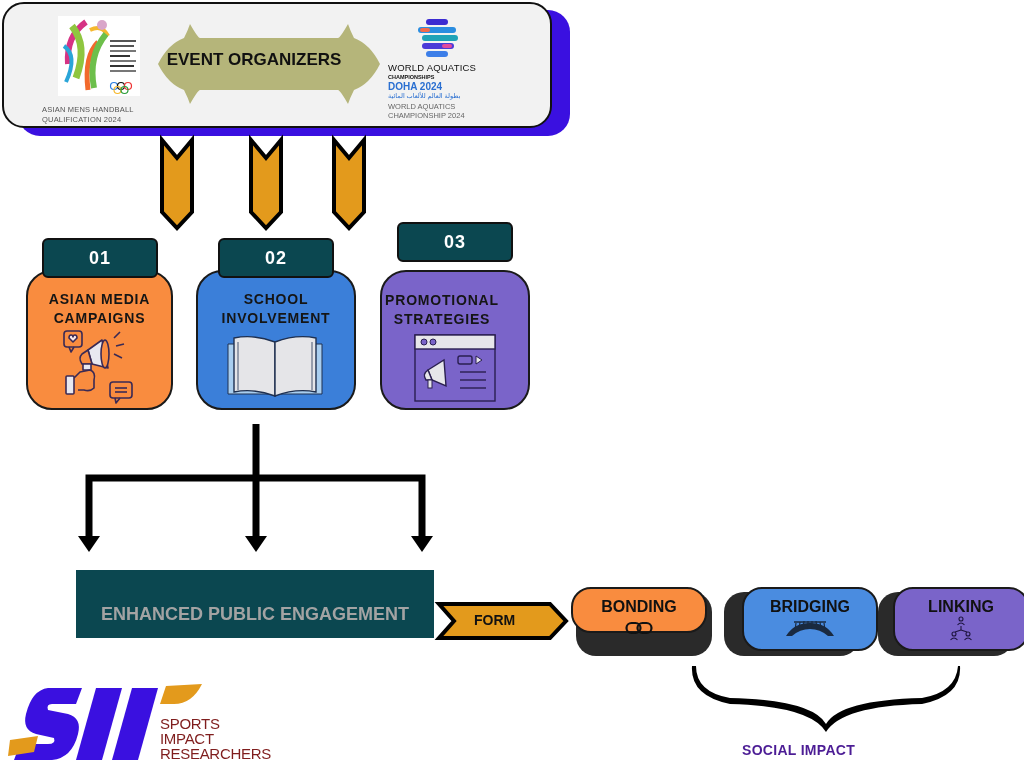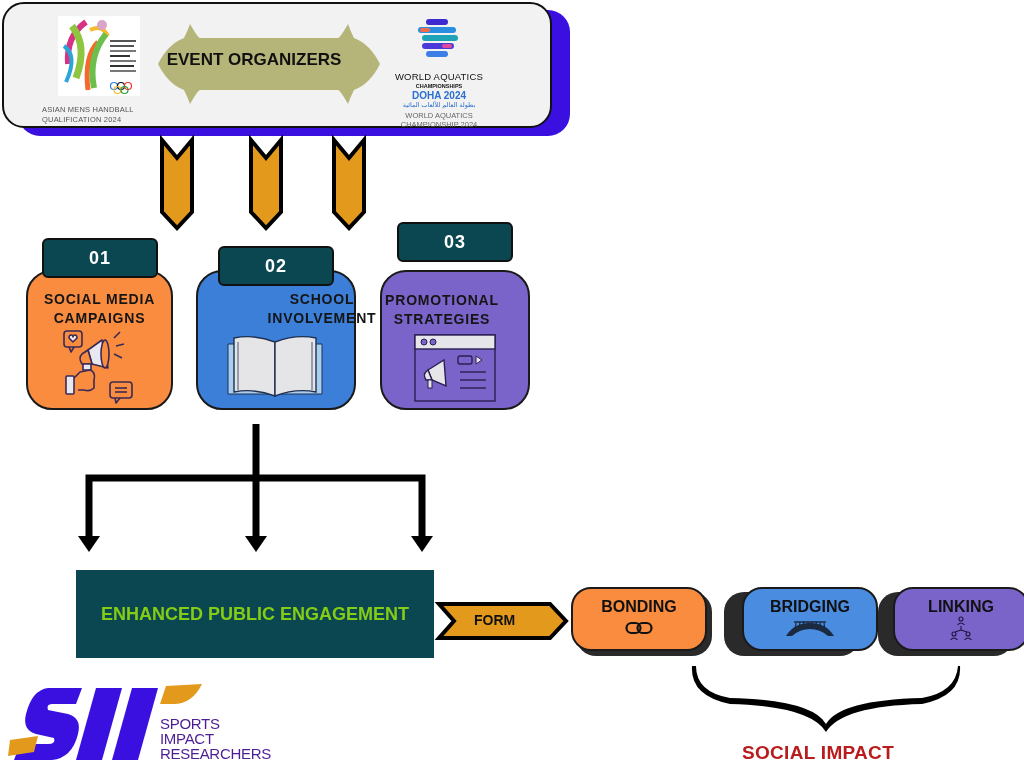--- a/index.html
+++ b/index.html
@@ -14,29 +14,29 @@
   .organizers-text { font-size:17px; font-weight:bold; color:#111; left:144px; top:50px; width:220px; text-align:center; }
 
   
   svg.chev { position:absolute; overflow:visible; }
 
   
   .tab { height:40px; width:116px; background:#0b4750; border:2px solid #111; border-radius:6px; box-sizing:border-box; color:#fff; font-weight:bold; font-size:18px; text-align:center; line-height:36px; letter-spacing:1px; }
   .card { border:2px solid #1a1a1a; border-radius:26px; box-sizing:border-box; }
   .card-title { font-size:14px; font-weight:bold; color:#151515; text-align:center; line-height:19px; letter-spacing:0.8px; }
 
-  .engage { left:76px; top:570px; width:358px; height:88px; background:#0b4750; color:#84cc16; font-size:18px; font-weight:bold; text-align:center; line-height:88px; }
+  .engage { left:76px; top:570px; width:358px; height:68px; background:#0b4750; color:#a3a3a3; font-size:18px; font-weight:bold; text-align:center; line-height:88px; }
   .form-label { font-size:14px; font-weight:bold; color:#111; }
 
   .pill-shadow { border-radius:20px; background:#2a2a2a; }
   .pill { border-radius:20px; border:2px solid #1a1a1a; box-sizing:border-box; text-align:center; }
   .pill-label { font-size:16px; font-weight:bold; color:#111; display:block; margin-top:9px; }
 
-  .social-impact { left:742px; top:742px; font-size:19px; color:#b91c1c; font-weight:bold; letter-spacing:0.3px;text-align:right; }
-  .sir-text { font-size:15px; color:#4c1d95; line-height:15px; letter-spacing:-0.3px; }
+  .social-impact { left:742px; top:742px; font-size:14px; color:#4c1d95; font-weight:bold; letter-spacing:0.3px;text-align:right; }
+  .sir-text { font-size:15px; color:#7f1d1d; line-height:15px; letter-spacing:-0.3px; }
 </style>
 </head>
 <body>
 
 <div class="abs banner-shadow"></div>
 <div class="abs banner"></div>
 
 <div class="abs logo-box" style="left:58px; top:16px; width:82px; height:80px;">
   <svg width="82" height="80" viewBox="0 0 82 80">
     <path d="M28 6 Q8 20 10 48" stroke="#d63384" stroke-width="6" fill="none"></path>
@@ -72,21 +72,21 @@
 
 <svg class="chev" style="left:416px; top:18px;" width="44" height="42" viewBox="0 0 44 42">
   <rect x="10" y="1" width="22" height="6" rx="3" fill="#3b2bd1"></rect>
   <rect x="2" y="9" width="38" height="6" rx="3" fill="#2a8de0"></rect>
   <rect x="4" y="10" width="10" height="4" rx="2" fill="#f36b4a"></rect>
   <rect x="6" y="17" width="36" height="6" rx="3" fill="#1fa3b8"></rect>
   <rect x="6" y="25" width="32" height="6" rx="3" fill="#4a3ad8"></rect>
   <rect x="26" y="26" width="10" height="4" rx="2" fill="#e04a9d"></rect>
   <rect x="10" y="33" width="22" height="6" rx="3" fill="#3c7ee8"></rect>
 </svg>
-<div class="abs" style="left:388px; top:71px; width:102px; text-align:center;">
+<div class="abs" style="left:388px; top:62px; width:102px; ">
   <div style="font-size:9.5px; color:#111; letter-spacing:0.2px;">WORLD AQUATICS</div>
   <div style="font-size:5.5px; color:#111; font-weight:bold; margin-top:1px;">CHAMPIONSHIPS</div>
   <div style="font-size:10px; color:#2a6fd1; font-weight:bold; margin-top:1px;">DOHA 2024</div>
   <div style="font-size:6.5px; color:#2a6fd1; margin-top:0px;">بطولة العالم للألعاب المائية</div>
   <div style="font-size:7.5px; color:#666; margin-top:2px;">WORLD AQUATICS</div>
   <div style="font-size:7.5px; color:#666;">CHAMPIONSHIP 2024</div>
 </div>
 
 <svg class="chev" style="left:160px; top:138px;" width="34" height="92" viewBox="0 0 34 92">
   <path d="M2 2 L17 20 L32 2 L32 74 L17 90 L2 74 Z" fill="#e39a1c" stroke="#000" stroke-width="4" stroke-linejoin="miter"></path>
@@ -94,21 +94,21 @@
 <svg class="chev" style="left:249px; top:138px;" width="34" height="92" viewBox="0 0 34 92">
   <path d="M2 2 L17 20 L32 2 L32 74 L17 90 L2 74 Z" fill="#e39a1c" stroke="#000" stroke-width="4"></path>
 </svg>
 <svg class="chev" style="left:332px; top:138px;" width="34" height="92" viewBox="0 0 34 92">
   <path d="M2 2 L17 20 L32 2 L32 74 L17 90 L2 74 Z" fill="#e39a1c" stroke="#000" stroke-width="4"></path>
 </svg>
 
 <div class="abs card" style="left:26px; top:270px; width:147px; height:140px; background:#f98c3f;"></div>
 <div class="abs tab" style="left:42px; top:238px;">01</div>
 <div class="abs card-title" style="left:26px; top:290px; width:147px;">
-  <div>SOCIAL MEDIA</div>
+  <div>ASIAN MEDIA</div>
   <div>CAMPAIGNS</div>
 </div>
 <svg class="chev" style="left:60px; top:328px;" width="80" height="78" viewBox="0 0 80 78">
   <g fill="none" stroke="#3a2a55" stroke-width="1.6" stroke-linejoin="round">
     <rect x="4" y="3" width="18" height="16" rx="3"></rect>
     <path d="M9 19 L11 24 L14 19"></path>
     <path d="M13 14 L9 10 Q9 7 11 7 Q13 7 13 9 Q13 7 15 7 Q17 7 17 10 Z" fill="#f5e6ea"></path>
     <path d="M28 22 L42 12 L48 40 L32 36 Z" fill="#e8e8f0"></path>
     <ellipse cx="45" cy="26" rx="4" ry="14" fill="#f98c3f"></ellipse>
     <path d="M22 26 Q18 30 22 36 L32 36 L28 22 Z" fill="#f98c3f"></path>
@@ -117,22 +117,22 @@
     <rect x="6" y="48" width="8" height="18" rx="1" fill="#e8e8f0"></rect>
     <path d="M54 10 L60 4 M56 18 L64 16 M54 26 L62 30"></path>
     <rect x="50" y="54" width="22" height="16" rx="3"></rect>
     <path d="M55 70 L56 75 L60 70"></path>
     <line x1="55" y1="60" x2="67" y2="60"></line>
     <line x1="55" y1="64" x2="67" y2="64"></line>
   </g>
 </svg>
 
 <div class="abs card" style="left:196px; top:270px; width:160px; height:140px; background:#3b7fd9;"></div>
-<div class="abs tab" style="left:218px; top:246px;">02</div>
-<div class="abs card-title" style="left:196px; top:290px; width:160px;margin-left:46px;">
+<div class="abs tab" style="left:218px; top:238px;">02</div>
+<div class="abs card-title" style="left:196px; top:290px; width:160px;">
   <div>SCHOOL</div>
   <div>INVOLVEMENT</div>
 </div>
 <svg class="chev" style="left:226px; top:334px;" width="98" height="66" viewBox="0 0 98 66">
   <path d="M2 10 L2 60 L96 60 L96 10 Z" fill="#a9ceef" stroke="#1f3050" stroke-width="1"></path>
   <path d="M8 4 Q28 0 49 8 L49 62 Q28 54 8 58 Z" fill="#e5e5e8" stroke="#1f3050" stroke-width="1.4"></path>
   <path d="M90 4 Q70 0 49 8 L49 62 Q70 54 90 58 Z" fill="#e5e5e8" stroke="#1f3050" stroke-width="1.4"></path>
   <path d="M12 8 L12 56 M86 8 L86 56" stroke="#1f3050" stroke-width="0.8"></path>
 </svg>
 
@@ -166,21 +166,21 @@
 </svg>
 
 <div class="abs engage">ENHANCED PUBLIC ENGAGEMENT</div>
 
 <svg class="chev" style="left:436px; top:601px;" width="134" height="40" viewBox="0 0 134 40">
   <path d="M3 3 L114 3 L130 20 L114 37 L3 37 L18 20 Z" fill="#e39a1c" stroke="#000" stroke-width="4"></path>
 </svg>
 <div class="abs form-label" style="left:474px; top:612px;">FORM</div>
 
 <div class="abs pill-shadow" style="left:576px; top:592px; width:136px; height:64px;"></div>
-<div class="abs pill" style="left:571px; top:587px; width:136px; height:64px; background:#f98c3f;">
+<div class="abs pill" style="left:571px; top:587px; width:136px; height:46px; background:#f98c3f;">
   <span class="pill-label">BONDING</span>
   <svg width="28" height="14" viewBox="0 0 28 14" style="margin-top:5px;">
     <rect x="1.5" y="2" width="14" height="10" rx="5" fill="none" stroke="#111" stroke-width="2.2"></rect>
     <rect x="12.5" y="2" width="14" height="10" rx="5" fill="none" stroke="#111" stroke-width="2.2"></rect>
   </svg>
 </div>
 
 <div class="abs pill-shadow" style="left:724px; top:592px; width:136px; height:64px;"></div>
 <div class="abs pill" style="left:719px; top:587px; width:136px; height:64px; background:#4a8ce0;margin-left:23px;">
   <span class="pill-label">BRIDGING</span>

